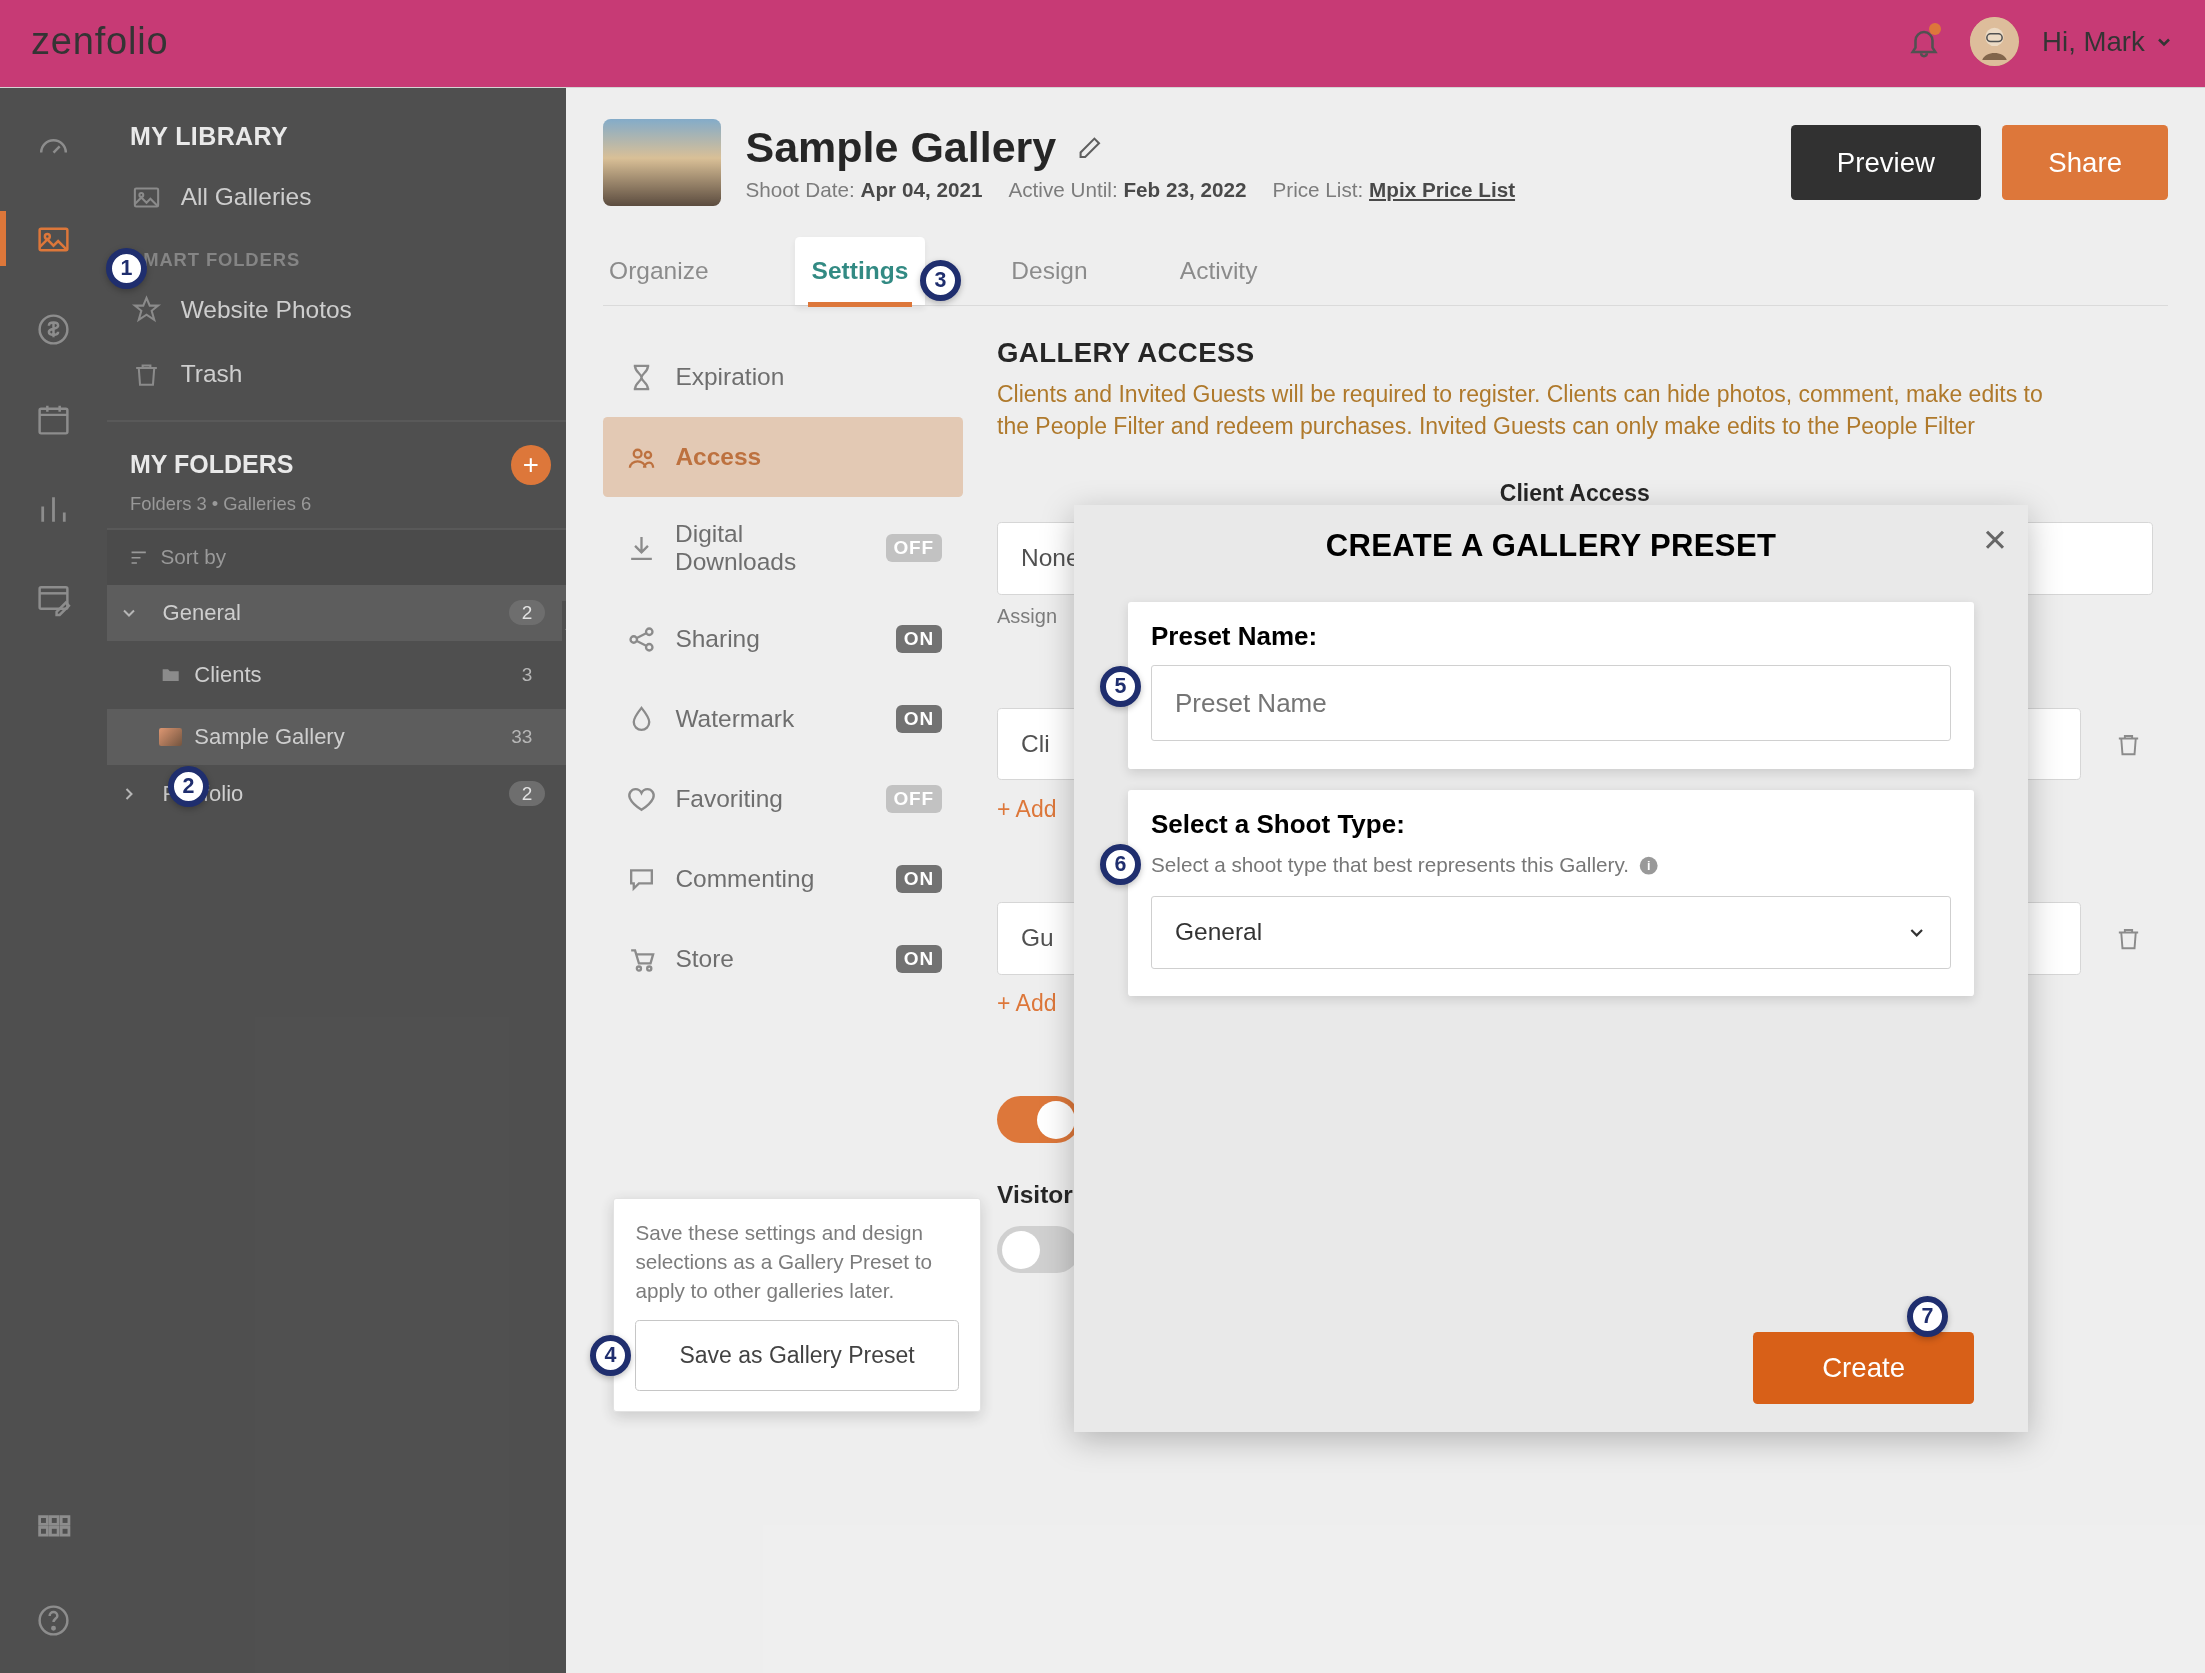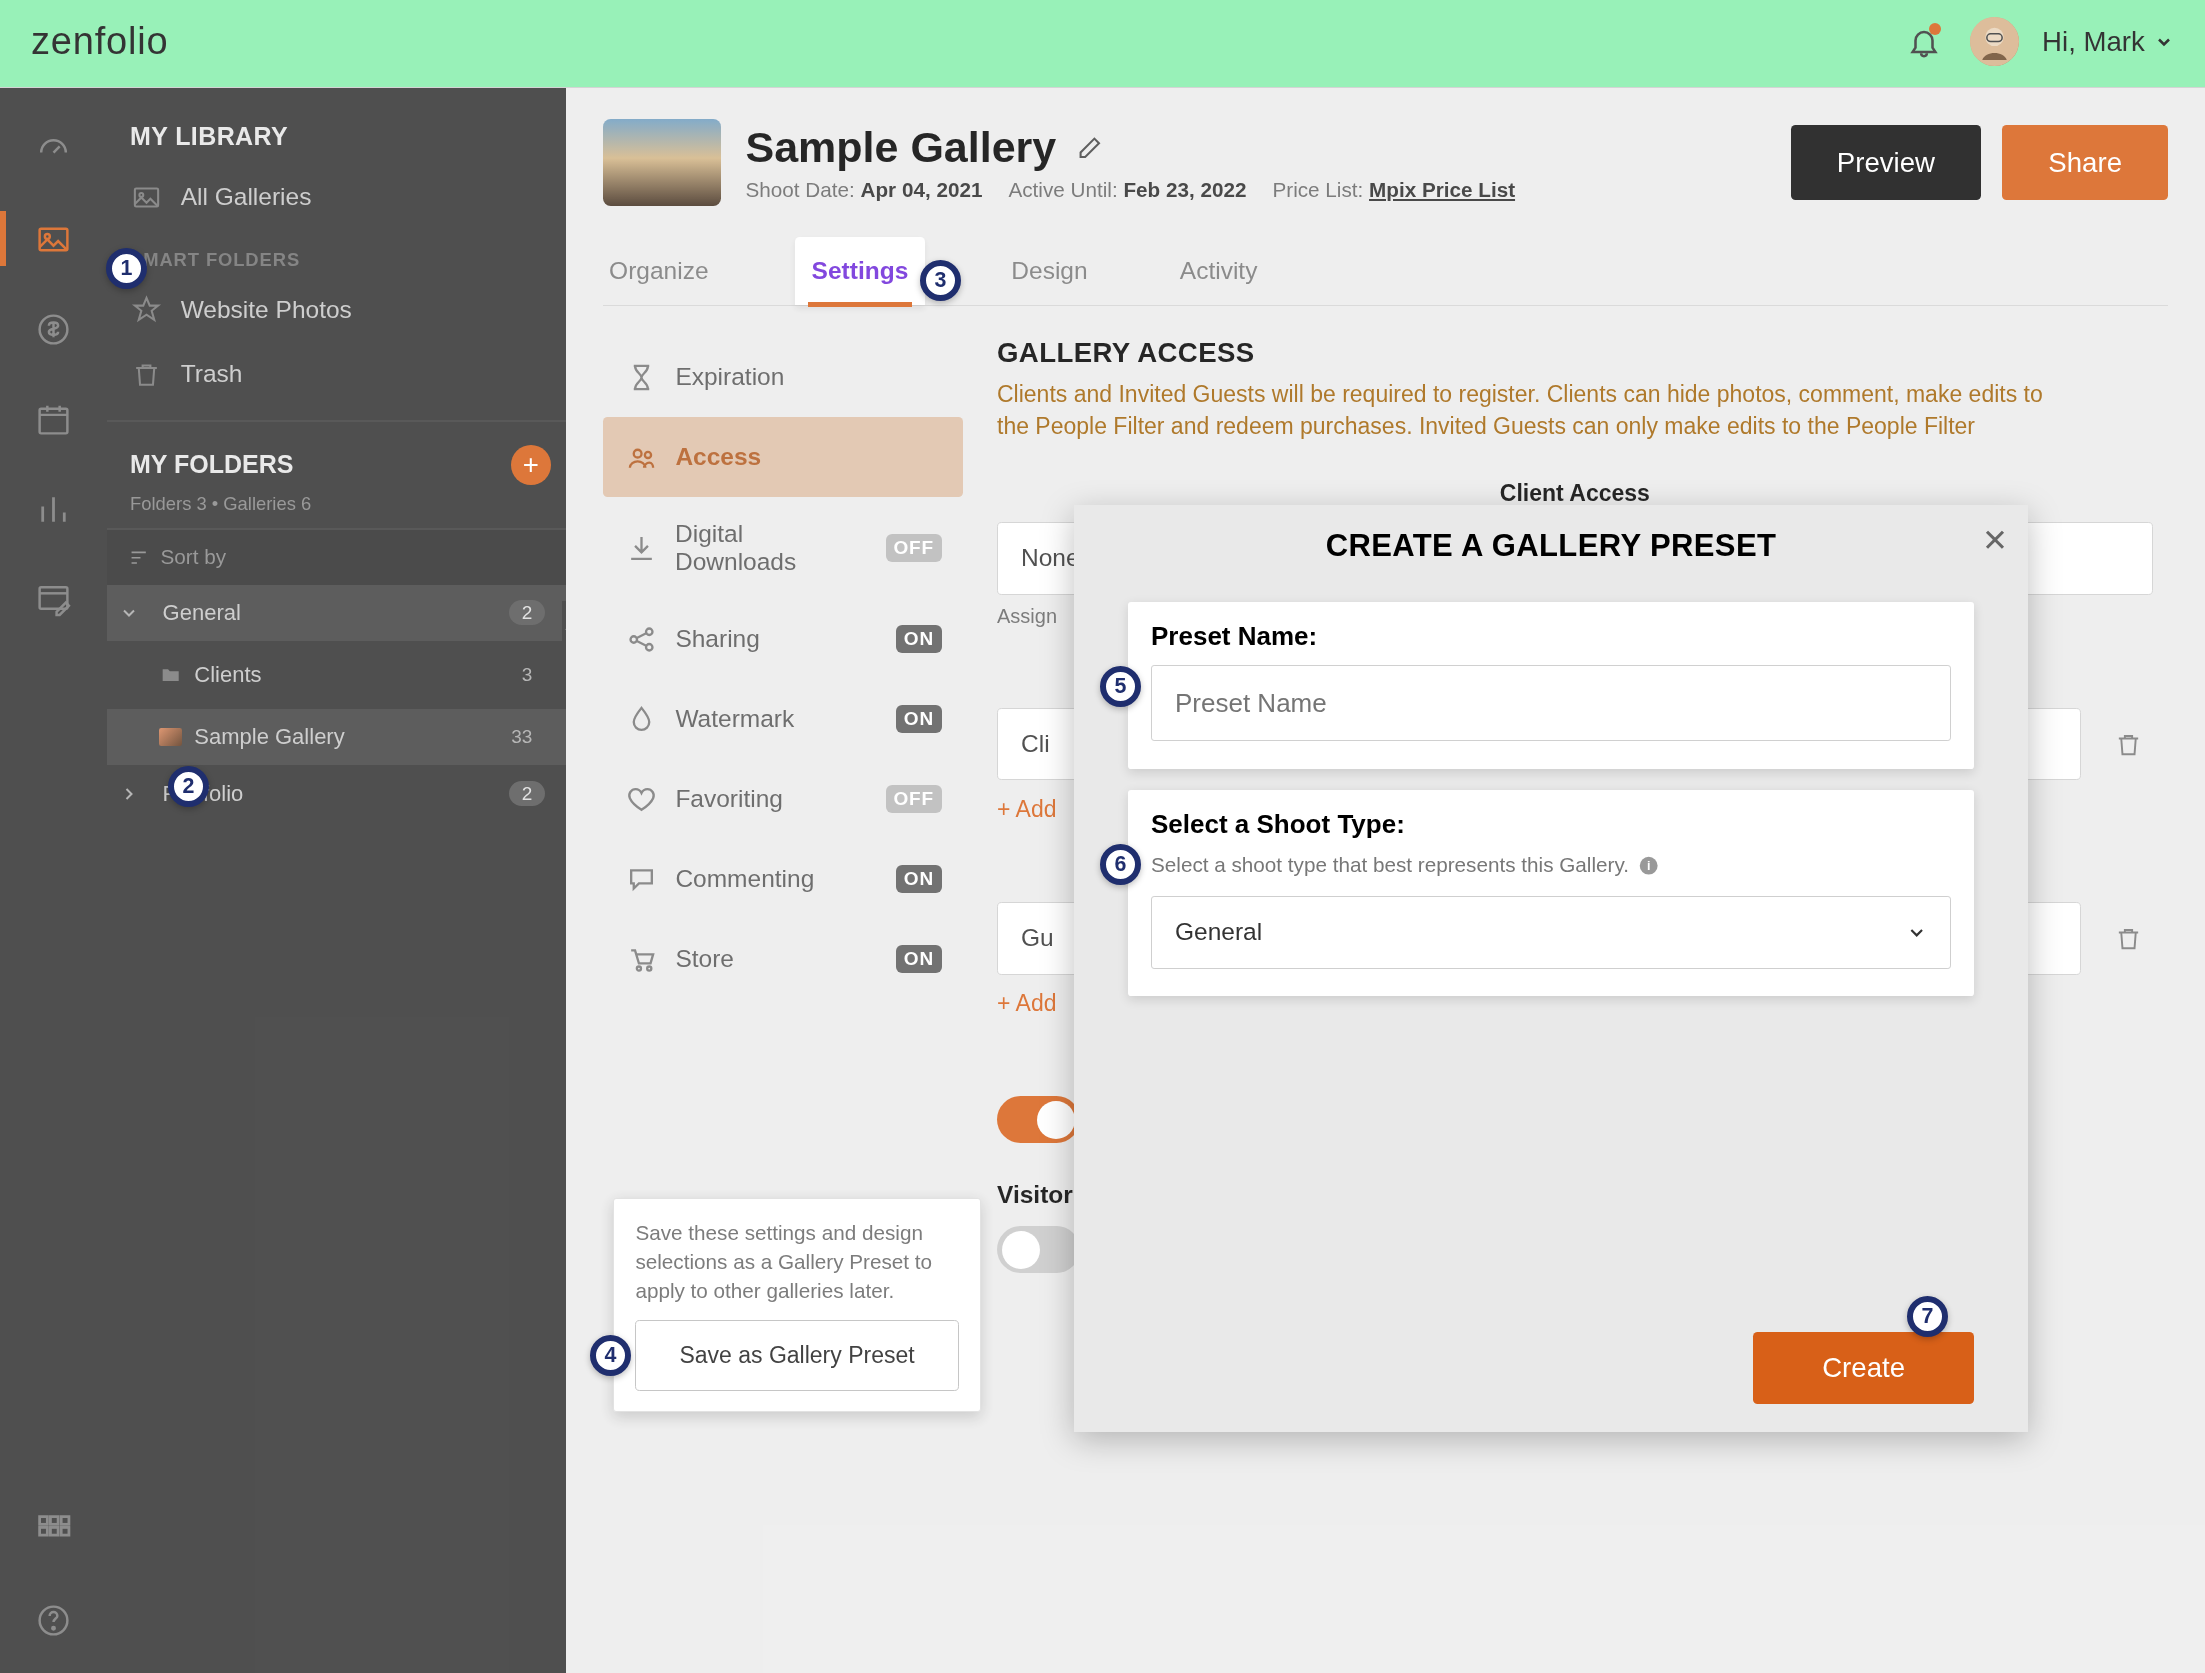--- a/index.html
+++ b/index.html
@@ -1,20 +1,20 @@
 <!DOCTYPE html>
 <html><head>
 <meta charset="utf-8">
 <style>
 * { box-sizing: border-box; margin: 0; padding: 0; font-family: -apple-system, BlinkMacSystemFont, "Segoe UI", Arial, sans-serif; }
 html, body { width: 2205px; height: 1674px; background: #e5e5e5; font-size: 24.5px; overflow: hidden; }
 
 .app-container { position: relative; width: 100%; height: 100%; }
 
-.topbar { height: 88px; background: #86efac; border-bottom: 1.5px solid #cdcdcd; display: flex; align-items: center; padding: 0 31px 4px 31px; }
+.topbar { height: 88px; background: #be185d; border-bottom: 1.5px solid #cdcdcd; display: flex; align-items: center; padding: 0 31px 4px 31px; }
 .logo { font-size: 38px; letter-spacing: 0.8px; color: #111; font-weight: 300; text-transform: lowercase; }
 .topbar-spacer { flex: 1; }
 .bell-wrap { position: relative; width: 46px; height: 46px; display: flex; align-items: center; justify-content: center; margin-right: 23px; cursor: pointer; }
 .bell-dot { position: absolute; top: 4.6px; right: 6.1px; width: 12.3px; height: 12.3px; background: #d86018; border-radius: 50%; }
 .avatar { width: 49px; height: 49px; border-radius: 50%; background: linear-gradient(135deg,#d9b88a,#b87a48); margin-right: 23px; display: flex; align-items: center; justify-content: center; overflow:hidden;}
 .topbar-user { display: flex; align-items: center; font-size: 27.6px; color: #111; cursor: pointer; gap: 9.2px; }
 
 .body { display: flex; height: calc(100% - 88px); }
 
 .iconbar { width: 107px; background: #313131; padding-top: 38px; display: flex; flex-direction: column; align-items: center; gap: 44px; }
@@ -57,21 +57,21 @@
 .gal-meta b { color: #2a2a2a; font-weight: 700; }
 .gal-meta a { color: #2a2a2a; font-weight: 700; text-decoration: underline; cursor: pointer; }
 .gal-buttons { margin-left: auto; display: flex; gap: 21.4px; }
 .btn { padding: 21.4px 46px; font-size: 27.6px; border-radius: 4.6px; cursor: pointer; border: none; font-weight: 500; }
 .btn-dark { background: #0d0d0d; color: #fff; }
 .btn-orange { background: #d86018; color: #fff; }
 .btn-white { background:#fff; border:1.5px solid #bdbdbd; color:#222; }
 
 .tabs { display: flex; gap: 80px; margin-top: 31px; border-bottom: 1.5px solid #d4d4d4; }
 .tab { padding: 20px 6.1px; font-size: 24.5px; color: #777; cursor: pointer; position: relative; }
-.tab.active { color: #6d28d9; font-weight: 700; background:#fff; box-shadow:0 3.1px 7.7px rgba(0,0,0,0.08); border-radius:4.6px 4.6px 0 0; padding:20px 17px;}
+.tab.active { color: #0f766e; font-weight: 700; background:#fff; box-shadow:0 3.1px 7.7px rgba(0,0,0,0.08); border-radius:4.6px 4.6px 0 0; padding:20px 17px;}
 .tab.active::after { content:""; position:absolute; bottom:-1.5px; left:10%; width:80%; height:4.6px; background:#d86018; }
 
 .content-row { display: flex; gap: 34px; margin-top: 31px; }
 
 .settings-nav { width: 360px; }
 .settings-nav-item { display: flex; align-items: center; gap: 17px; padding: 23px 21.4px; font-size: 24.5px; color: #555; cursor: pointer; border-radius: 4.6px; }
 .settings-nav-item.active { background: #dfc0a7; color: #b2591e; font-weight: 600; }
 .settings-nav-item .toggle-ind { margin-left: auto; font-size: 19px; font-weight: 700; background: #b8b8b8; color: #fff; border-radius: 6.1px; padding: 3.1px 7.7px; letter-spacing:0.8px; }
 .settings-nav-item .toggle-ind.on { background: #5a5a5a; }
 .sn-icon { width: 34px; height: 34px; display:flex; align-items:center; justify-content:center; color:#777;}

